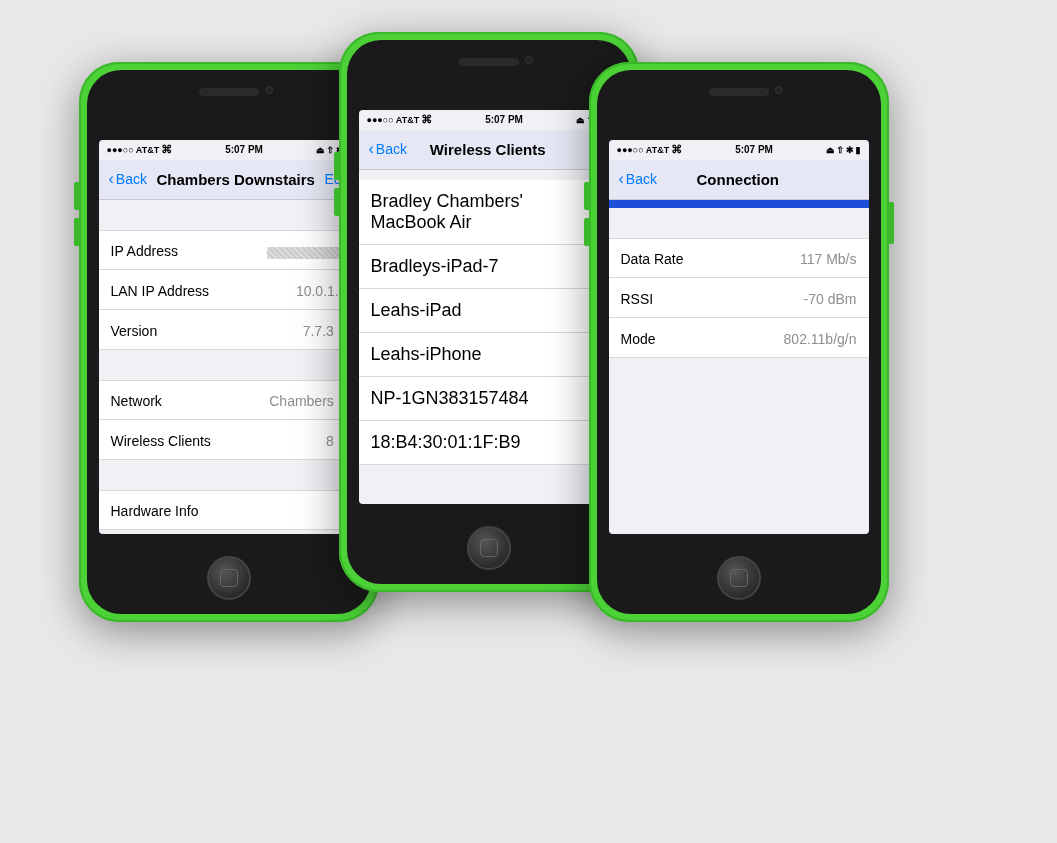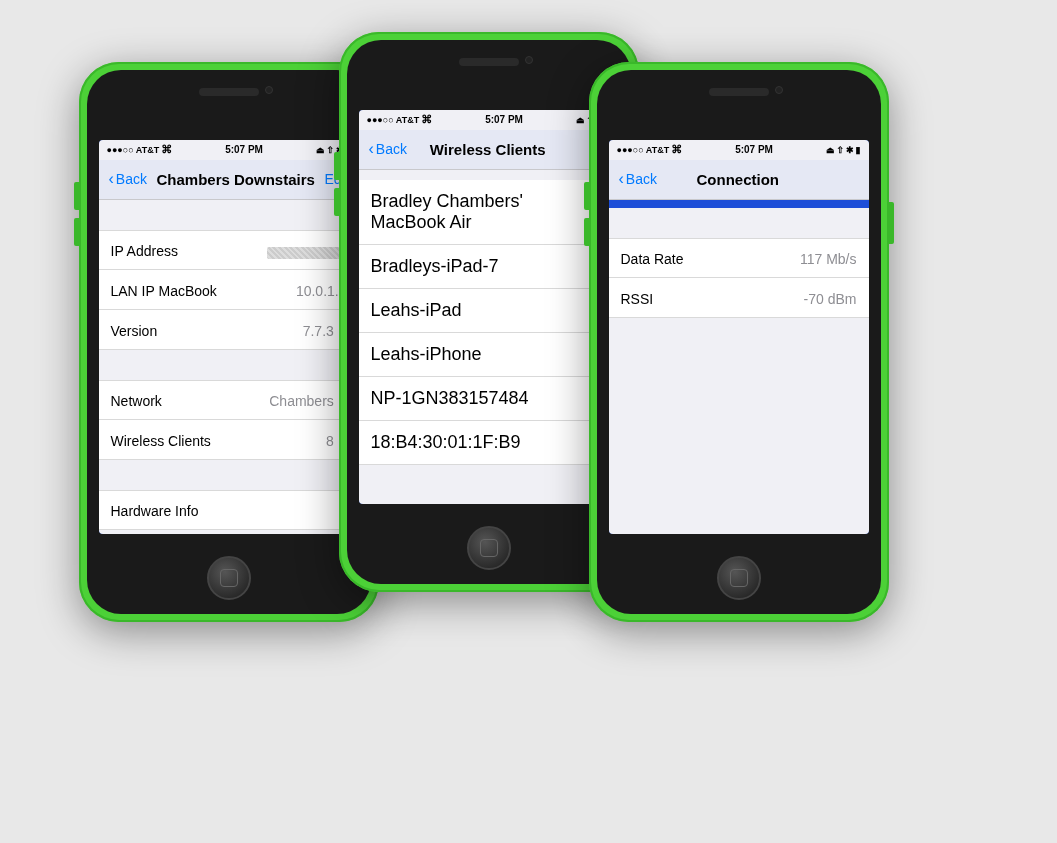--- a/index.html
+++ b/index.html
@@ -306,21 +306,21 @@
           <div class="table-gap"></div>
 
           <div class="table-section">
             <div class="table-cell">
               <span class="cell-label">IP Address</span>
               <span class="cell-value">
                   <div class="cell-redacted"></div>
                 </span>
             </div>
             <div class="table-cell">
-              <span class="cell-label">LAN IP MacBook</span>
+              <span class="cell-label">LAN IP Address</span>
               <span class="cell-value">10.0.1.1</span>
             </div>
             <div class="table-cell">
               <span class="cell-label">Version</span>
               <span class="cell-value">7.7.3 <span class="cell-chevron">›</span></span>
             </div>
           </div>
 
           <div class="table-gap"></div>
 
@@ -464,20 +464,24 @@
           <div class="table-gap"></div>
           <div class="table-section">
             <div class="table-cell">
               <span class="cell-label">Data Rate</span>
               <span class="cell-value">117 Mb/s</span>
             </div>
             <div class="table-cell">
               <span class="cell-label">RSSI</span>
               <span class="cell-value">-70 dBm</span>
             </div>
+            <div class="table-cell">
+              <span class="cell-label">Mode</span>
+              <span class="cell-value">802.11b/g/n</span>
+            </div>
           </div>
         </div>
 
       </div>
       <div class="iphone-home">
         <div class="iphone-home-inner"></div>
       </div>
     </div>
     <div class="volume-buttons">
       <div class="vol-btn"></div>

